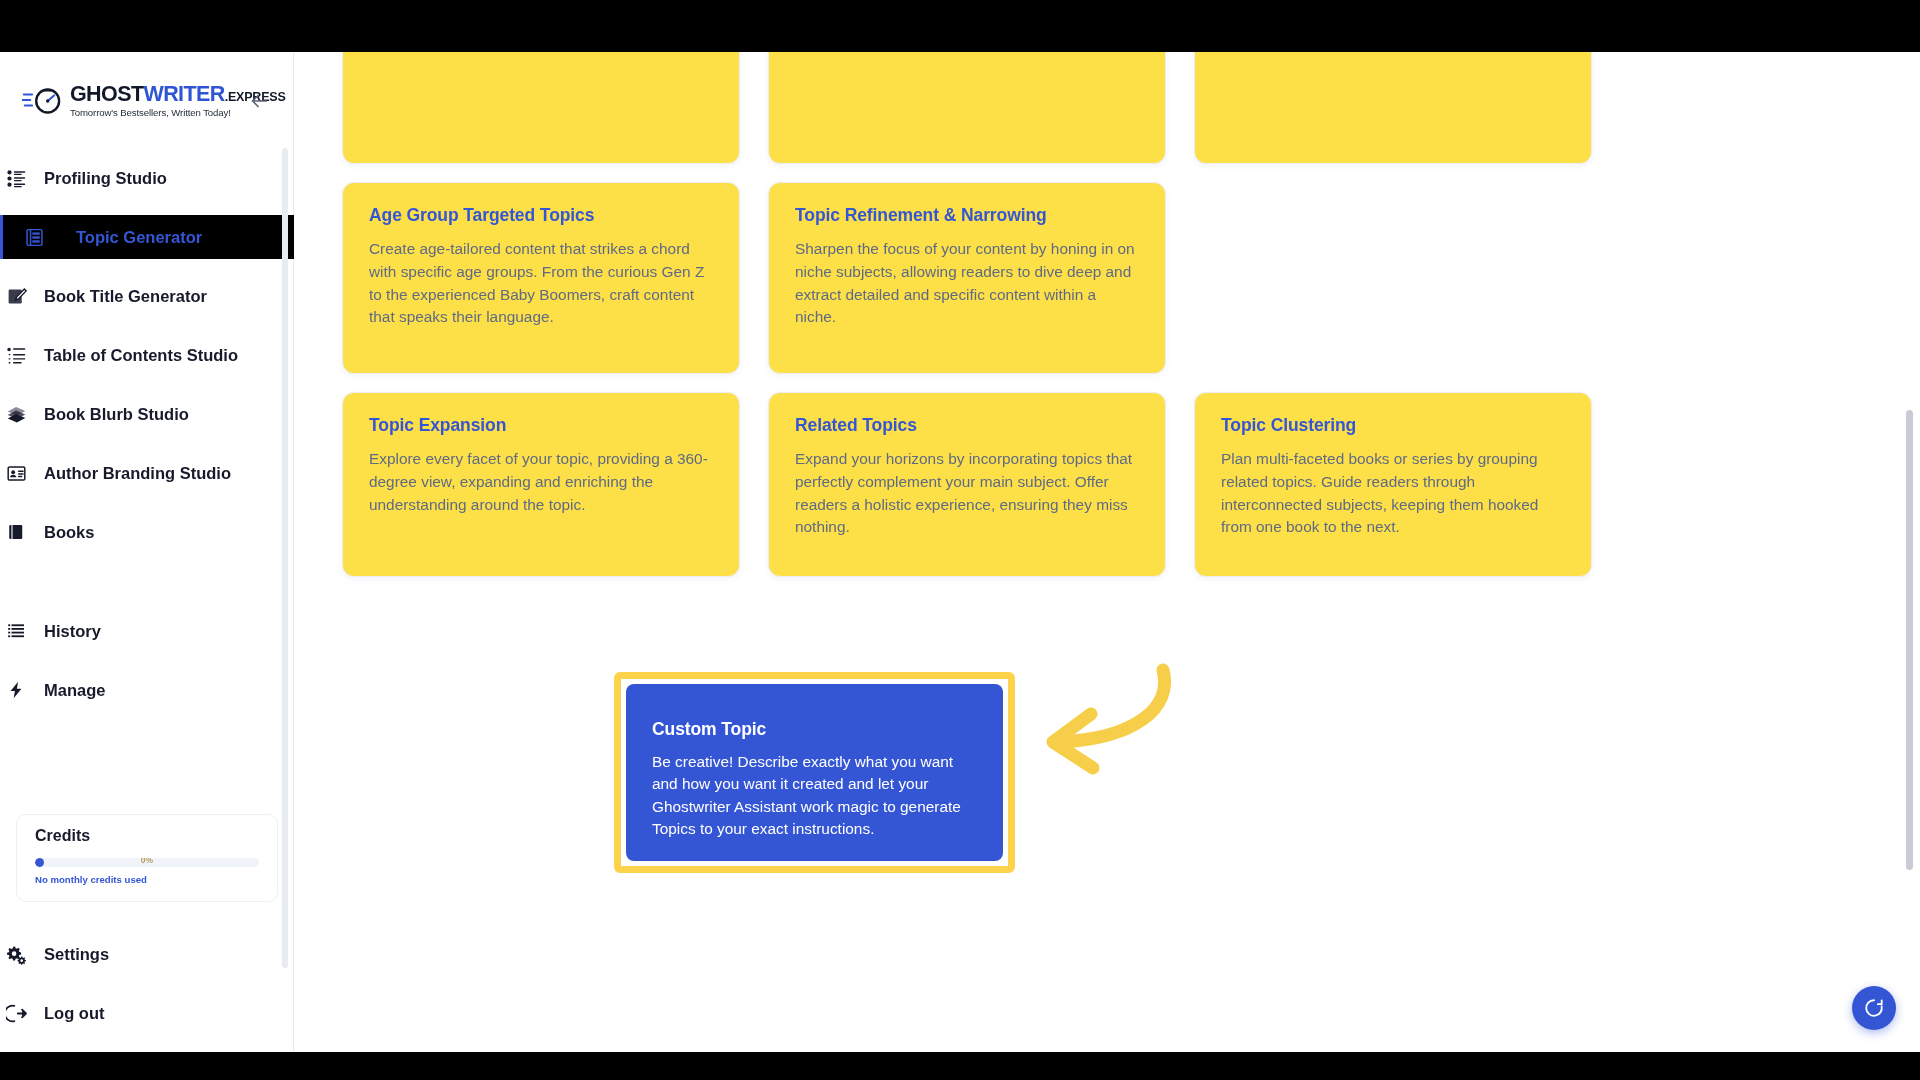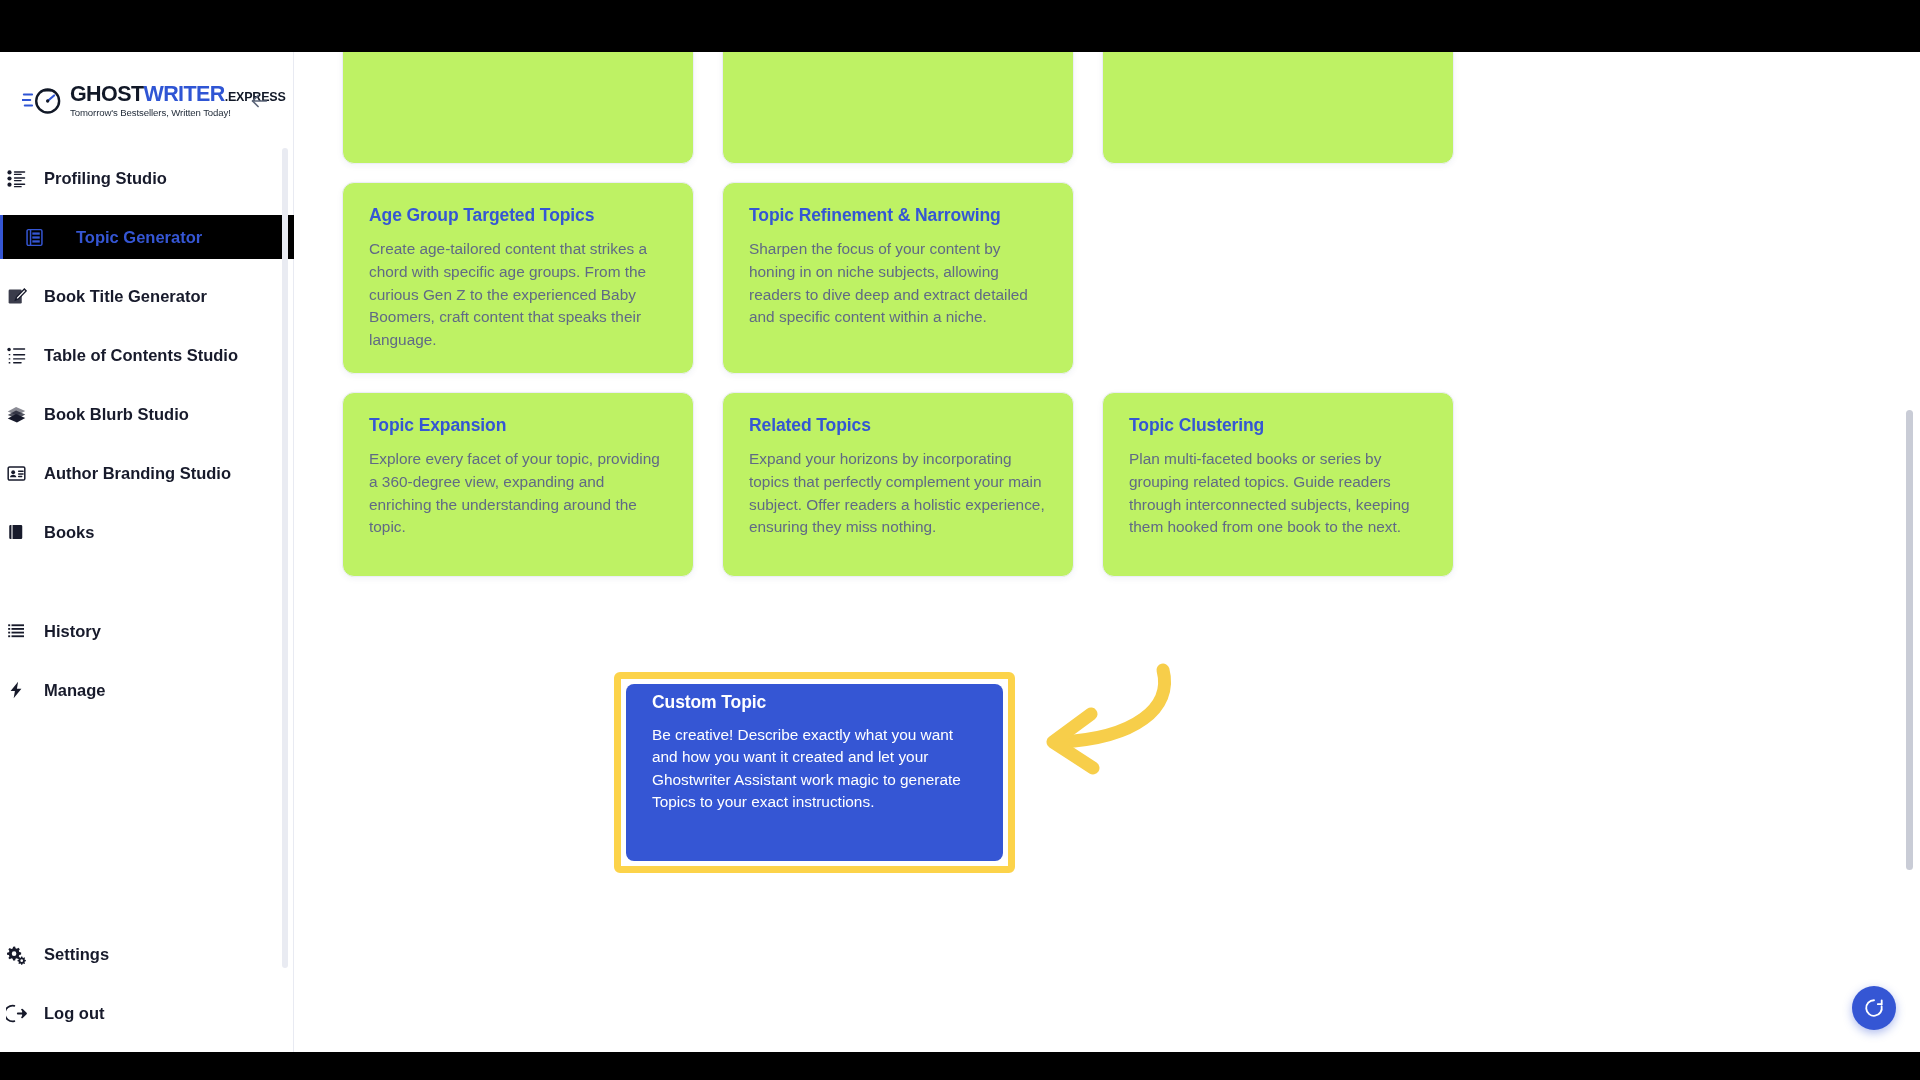--- a/index.html
+++ b/index.html
@@ -130,22 +130,22 @@
     position: absolute; left: 0; top: 0;
     width: 1600px;
     padding: 0 30px;
   }
   .grid-row {
     display: flex; gap: 28px;
     padding: 0 17px;
     margin-bottom: 18px;
   }
   .card {
-    width: 352px;
-    background: #bef264;
+    width: 398px;
+    background: #fde047;
     border: 1px solid #eceef6;
     border-radius: 12px;
     padding: 22px 26px 26px 26px;
     box-shadow: 0 2px 6px rgba(40,50,110,0.055);
   }
   .card-title {
     font-size: 17.5px; font-weight: 700; color: #3556d4;
     margin-bottom: 12px; letter-spacing: -0.1px;
   }
   .card-body {
@@ -164,21 +164,21 @@
     width: 401px; height: 201px;
     border: 7px solid #fcd34a;
     border-radius: 6px;
     background: #ffffff;
     padding: 5px;
   }
   .card-custom {
     width: 100%; height: 100%;
     background: #3556d4;
     border-radius: 8px;
-    padding: 8px 26px;
+    padding: 35px 26px;
     color: #ffffff;
   }
   .card-custom .card-title { color: #ffffff; font-size: 17.5px; margin-bottom: 11px; }
   .card-custom .card-body { color: #ffffff; font-size: 15.4px; line-height: 1.45; }
 
   .arrow-svg {
     position: absolute; left: 700px; top: 608px;
     width: 230px; height: 140px;
     pointer-events: none;
   }
@@ -350,20 +350,28 @@
           <div class="nav-item">
             <span class="nav-ico">
               <svg viewBox="0 0 24 24" width="20" height="20" fill="currentColor">
                 <path d="M14.5 2L5.5 13.2h5.2L9.2 22l9.3-11.6h-5.4z"></path>
               </svg>
             </span>
             <span>Manage</span>
           </div>
         </nav>
 
+        <div class="credits-box">
+          <div class="credits-title">Credits</div>
+          <div class="credits-bar">
+            <div class="credits-bar-fill" style="width: 4%;"></div>
+            <span class="credits-pct">0%</span>
+          </div>
+          <div class="credits-note">No monthly credits used</div>
+        </div>
 
         <div class="bottom-nav">
           <div class="nav-item">
             <span class="nav-ico">
               <svg viewBox="0 0 24 24" width="21" height="21" fill="currentColor">
                 <path d="M10.4 2.8l.5 2.1 1.5.6 1.8-1.2 1.6 1.6-1.2 1.8.6 1.5 2.1.5v2.3l-2.1.5-.6 1.5 1.2 1.8-1.6 1.6-1.8-1.2-1.5.6-.5 2.1H8.1l-.5-2.1-1.5-.6-1.8 1.2L2.7 16l1.2-1.8-.6-1.5-2.1-.5V9.9l2.1-.5.6-1.5L2.7 6.1l1.6-1.6 1.8 1.2 1.5-.6.5-2.1z"></path>
                 <circle cx="9.25" cy="11" r="2.6" fill="#fff"></circle>
                 <path d="M18.6 14.3l.3 1.2.9.4 1.1-.7.9.9-.7 1.1.4.9 1.2.3v1.3l-1.2.3-.4.9.7 1.1-.9.9-1.1-.7-.9.4-.3 1.2h-1.3l-.3-1.2-.9-.4-1.1.7-.9-.9.7-1.1-.4-.9-1.2-.3v-1.3l1.2-.3.4-.9-.7-1.1.9-.9 1.1.7.9-.4.3-1.2z"></path>
                 <circle cx="17.95" cy="19" r="1.5" fill="#fff"></circle>
               </svg>

